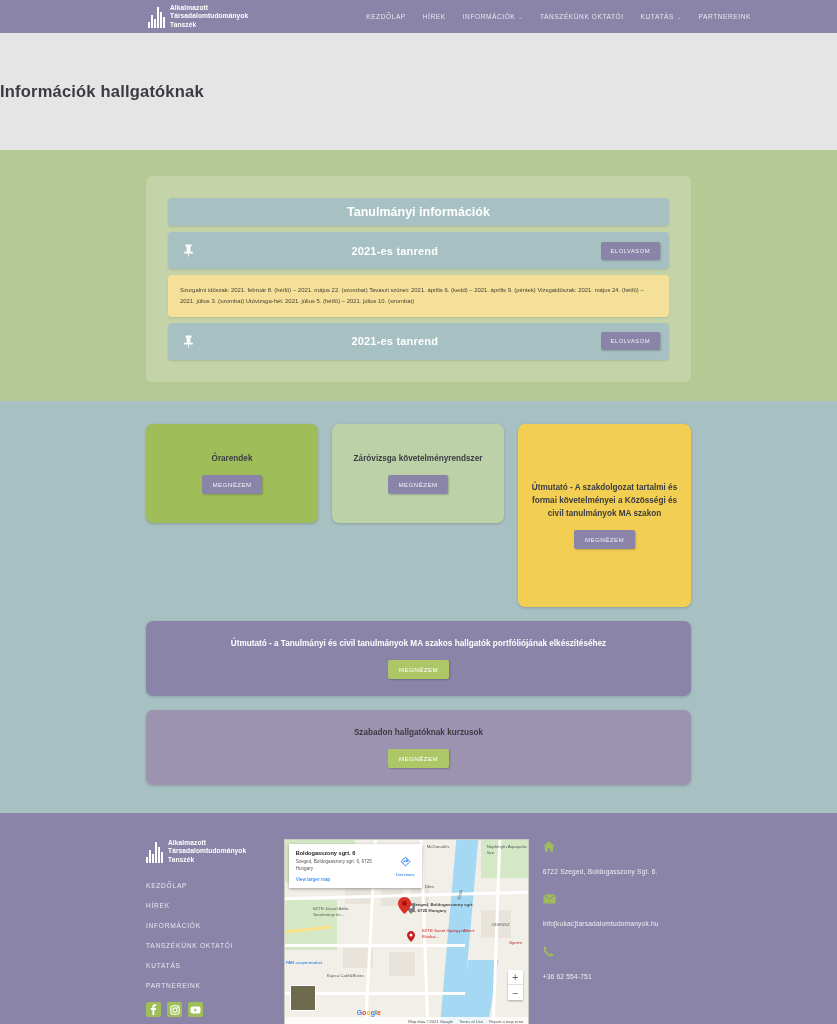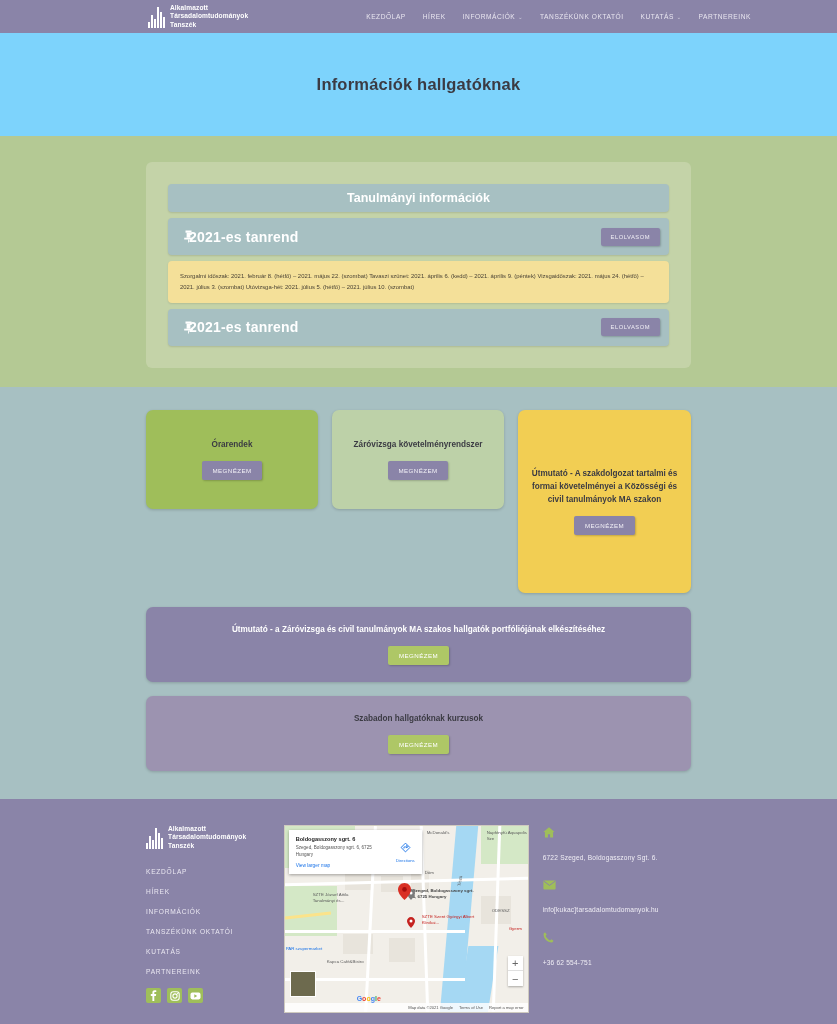--- a/index.html
+++ b/index.html
@@ -31,22 +31,22 @@
 
   .mainnav { display: flex; gap: 17px; margin-left: 118px; }
   .mainnav a {
     color: #e9e6f0; font-size: 6.6px; letter-spacing: .55px;
     text-decoration: none; display: flex; align-items: center; gap: 3px;
   }
   .caret { font-size: 5px; opacity: .85; }
 
   
   .titleband {
-    height: 103px; background: #7dd3fc;
-    display: flex; align-items: center; justify-content: center;
+    height: 117px; background: #e5e5e5;
+    display: flex; align-items: center; justify-content: flex-start;
   }
   .titleband h1 { font-size: 16.5px; color: #3b3b43; font-weight: bold; letter-spacing: .2px; }
 
   
   .greensec { background: #b4c994; padding: 26px 0 0 0; height: 251px; }
   .wrap { width: 545px; margin: 0 auto; }
 
   .acc-shell { background: #c4d3a8; border-radius: 6px; padding: 22px; }
   .acc-head {
     background: #a7c0c2; border-radius: 4px; height: 28px;
@@ -56,22 +56,22 @@
   }
   .acc-row {
     background: #a7c0c2; border-radius: 4px; height: 37px; margin-top: 6px;
     display: flex; align-items: center; padding: 0 9px;
     box-shadow: 0 1px 2px rgba(0,0,0,.12);
     position: relative;
   }
   .pin { width: 22px; display: flex; justify-content: center; }
   .pin svg { display: block; }
   .acc-row-title {
-    flex: 1; color: #ffffff;
-    font-size: 14px; font-weight: bold; letter-spacing: .2px;
+    flex: 1; text-align: center; color: #ffffff;
+    font-size: 11px; font-weight: bold; letter-spacing: .2px;
     margin-left: -10px;
   }
   .btn-read {
     background: #8a84a8; color: #f0eef5; border: none;
     font-size: 5.8px; letter-spacing: .5px; font-family: inherit;
     padding: 6px 10px; border-radius: 2px; cursor: pointer;
     box-shadow: 1px 1px 2px rgba(0,0,0,.2);
   }
   .acc-body {
     background: #f4e099; border-radius: 4px; margin-top: 6px;
@@ -277,21 +277,21 @@
           </div>
         </div>
       </div>
       <div class="card c-utmutato">
         <div class="card-title">Útmutató - A szakdolgozat tartalmi és formai követelményei a Közösségi és civil tanulmányok MA szakon</div>
         <button class="btn-view btn-purple">MEGNÉZEM</button>
       </div>
     </div>
 
     <div class="card c-portfolio">
-      <div class="card-title light">Útmutató - a Záróvizsga és civil tanulmányok MA szakos hallgatók portfóliójának elkészítéséhez</div>
+      <div class="card-title light">Útmutató - a Tanulmányi és civil tanulmányok MA szakos hallgatók portfóliójának elkészítéséhez</div>
       <button class="btn-view btn-green">MEGNÉZEM</button>
     </div>
 
     <div class="card c-szabadon">
       <div class="card-title">Szabadon hallgatóknak kurzusok</div>
       <button class="btn-view btn-green">MEGNÉZEM</button>
     </div>
   </div>
 </div>
 

